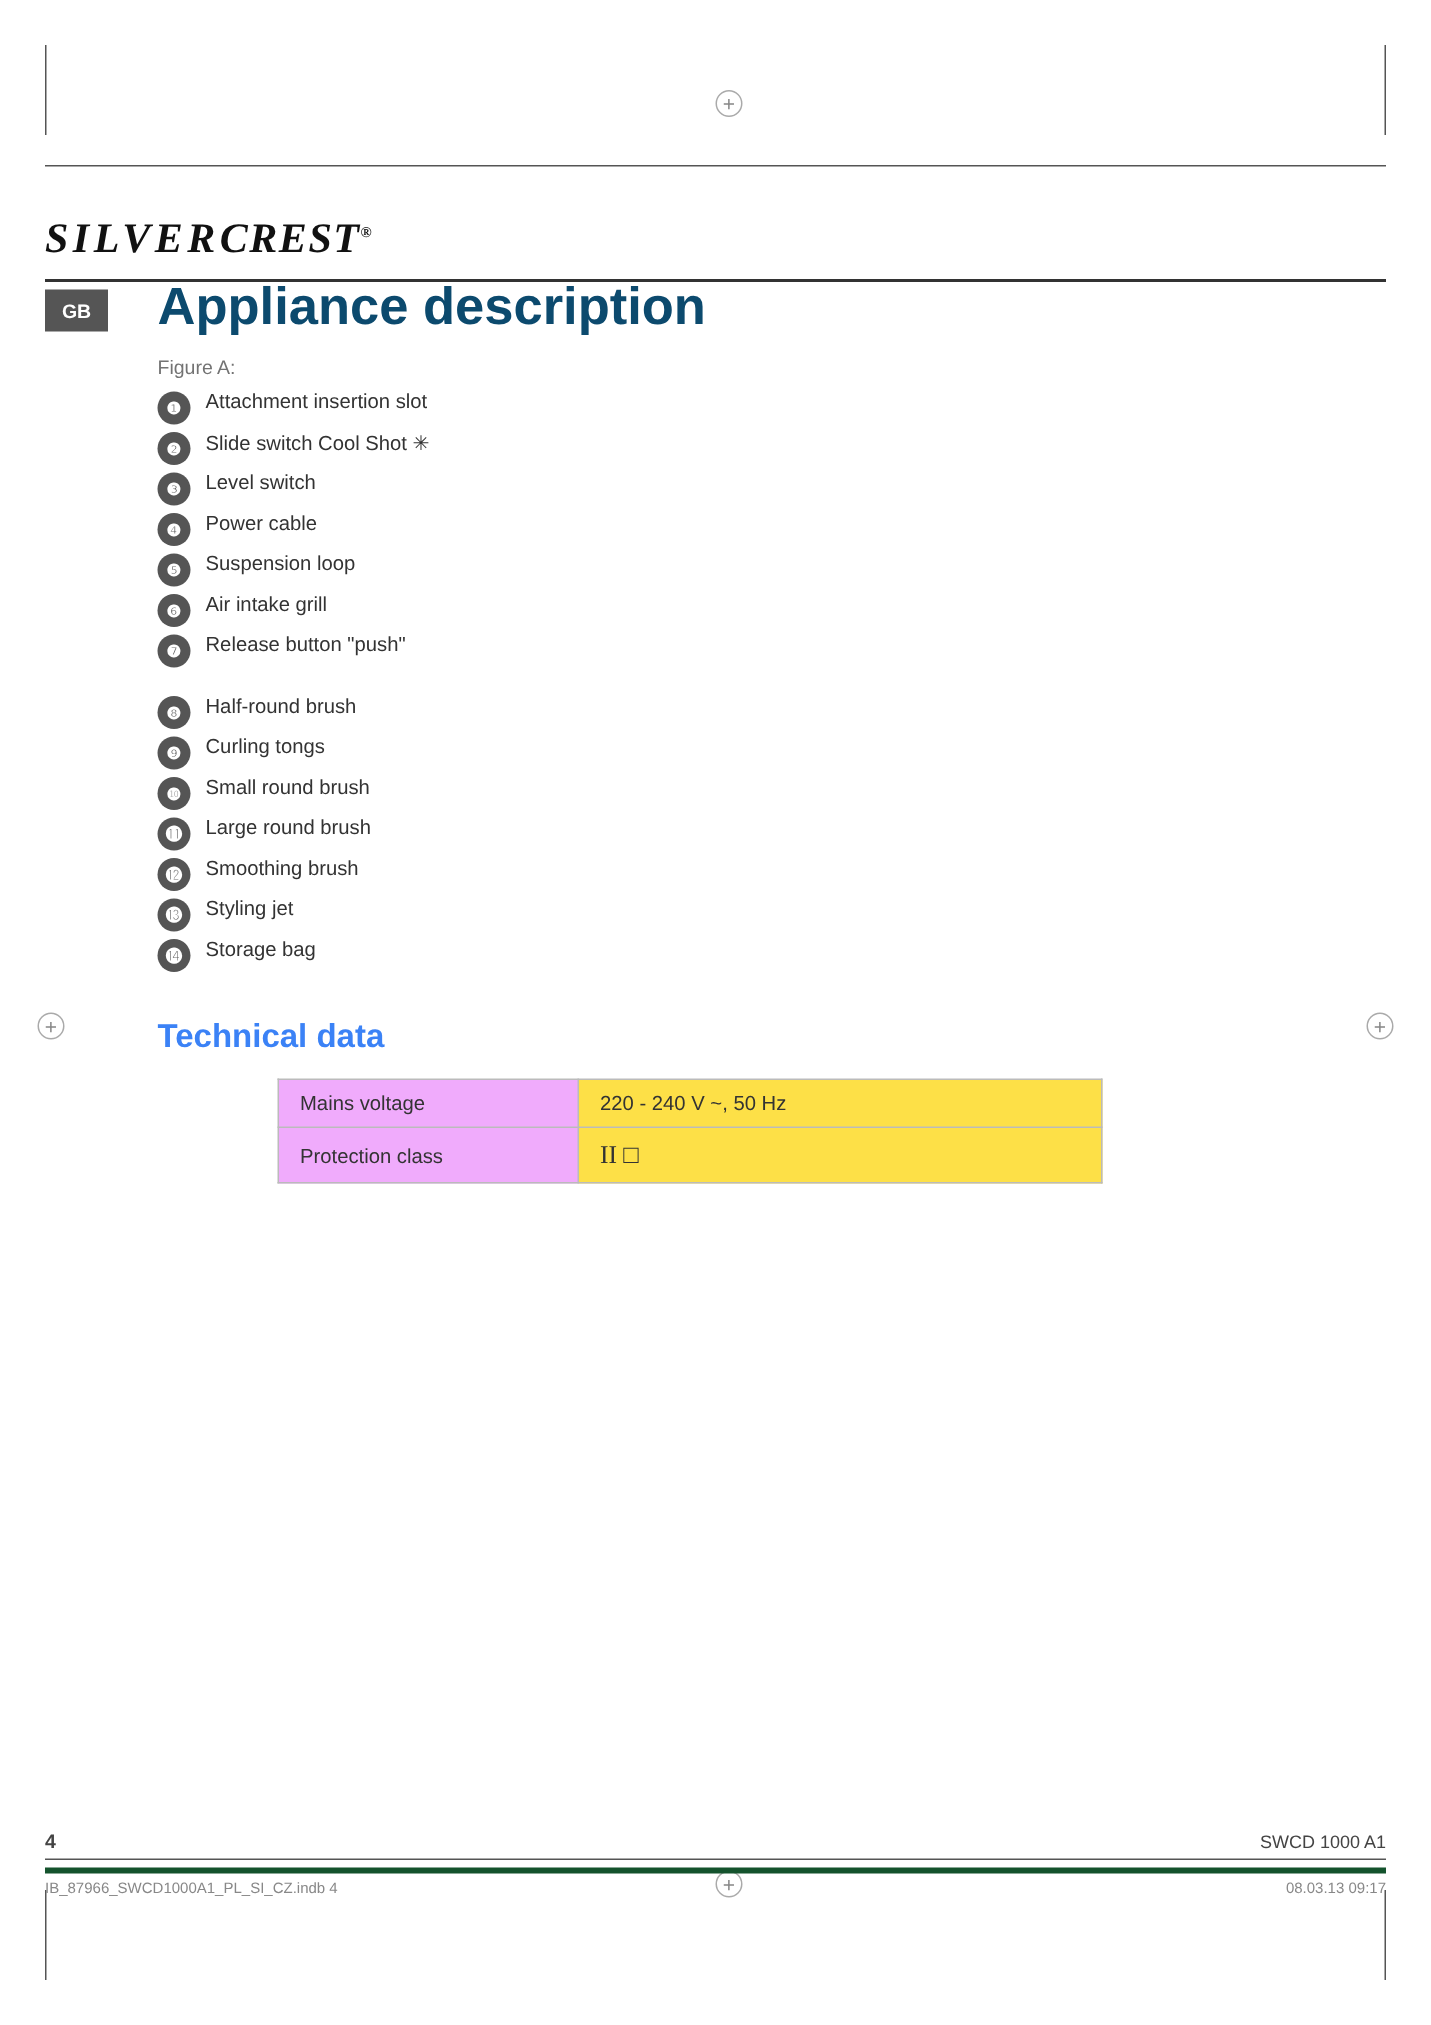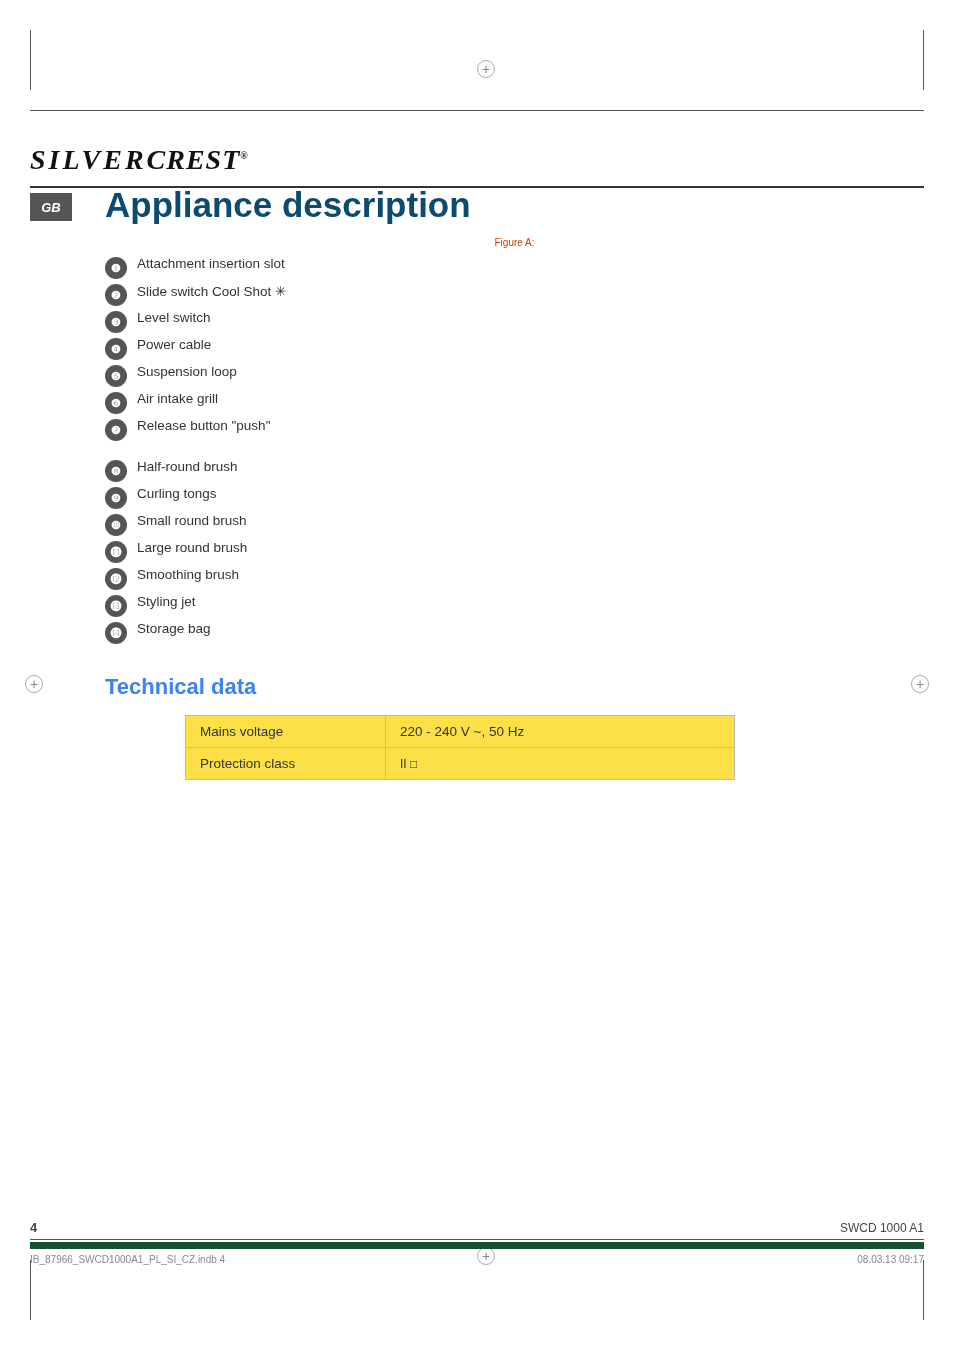--- a/index.html
+++ b/index.html
@@ -125,21 +125,20 @@
       right: 30px;
       display: flex;
       gap: 0;
     }
 
     
     .gb-label {
       width: 60px;
       min-width: 60px;
       margin-right: 15px;
-      font-style: italic;
     }
     .gb-box {
       background: #555;
       color: #fff;
       font-size: 13px;
       font-weight: bold;
       width: 42px;
       height: 28px;
       display: flex;
       align-items: center;
@@ -153,24 +152,23 @@
 
     
     .section-title {
       font-size: 35px;
       font-weight: bold;
       color: #0c4a6e;
       margin-bottom: 12px;
     }
 
     .figure-label {
-      font-size: 10px;
-      color: #c2410c;
+      font-size: 13px;
+      color: #737373;
       margin-bottom: 8px;
-      text-align: center;
     }
 
     
     .item-list {
       list-style: none;
       margin-bottom: 18px;
     }
     .item-list li {
       display: flex;
       align-items: flex-start;
@@ -212,21 +210,21 @@
       margin-left: 80px;
     }
     .tech-table td {
       border: 1px solid #bbb;
       padding: 8px 14px;
       font-size: 13.5px;
       color: #333;
     }
     .tech-table td:first-child {
       width: 200px;
-      background: #fde047;
+      background: #f0abfc;
     }
     .tech-table td:last-child {
       background: #fde047;
     }
 
     
     .footer {
       position: absolute;
       bottom: 115px;
       left: 30px;
@@ -249,21 +247,21 @@
     .bottom-imprint {
       position: absolute;
       bottom: 85px;
       left: 30px;
       right: 30px;
       display: flex;
       justify-content: space-between;
       align-items: center;
       font-size: 10px;
       color: #888;
-      border-top: 7px solid #14532d;
+      border-top: 4px solid #14532d;
       padding-top: 5px;
     }
   </style>
 </head>
 <body>
 
 <div class="reg-mark reg-top"></div>
 <div class="reg-mark reg-bottom"></div>
 <div class="reg-mark reg-left"></div>
 <div class="reg-mark reg-right"></div>
@@ -363,21 +361,21 @@
 
       <table class="tech-table">
         <tbody>
           <tr>
             <td>Mains voltage</td>
             <td>220 - 240 V ~, 50 Hz</td>
           </tr>
           <tr>
             <td>Protection class</td>
             <td>
-              <span style="font-size:12px;">II □</span>
+              <span style="font-size:17px;font-family:Liberation Serif, serif;">II □</span>
             </td>
           </tr>
         </tbody>
       </table>
     </div>
 
   </div>
 </div>
 
 <div class="footer">

